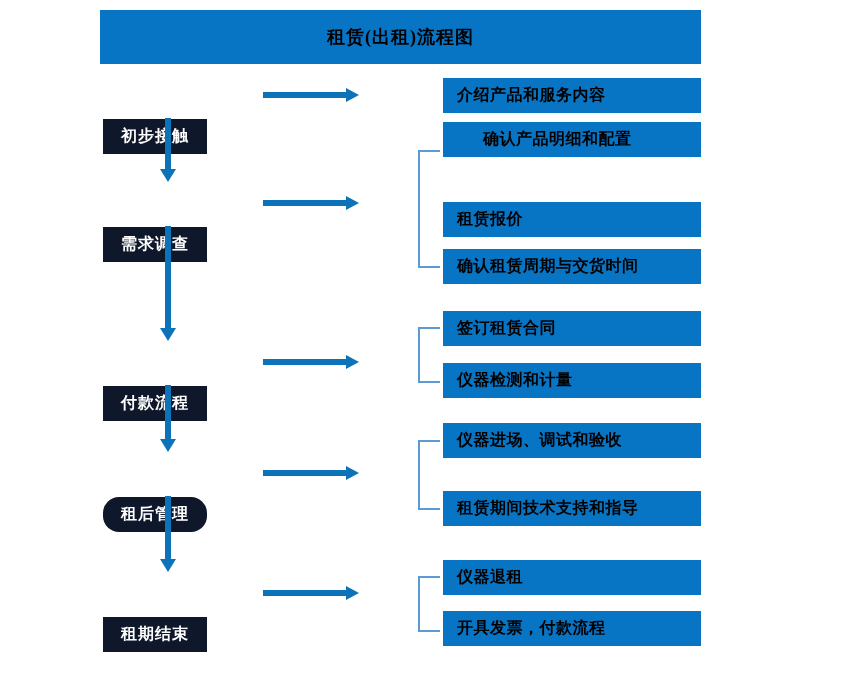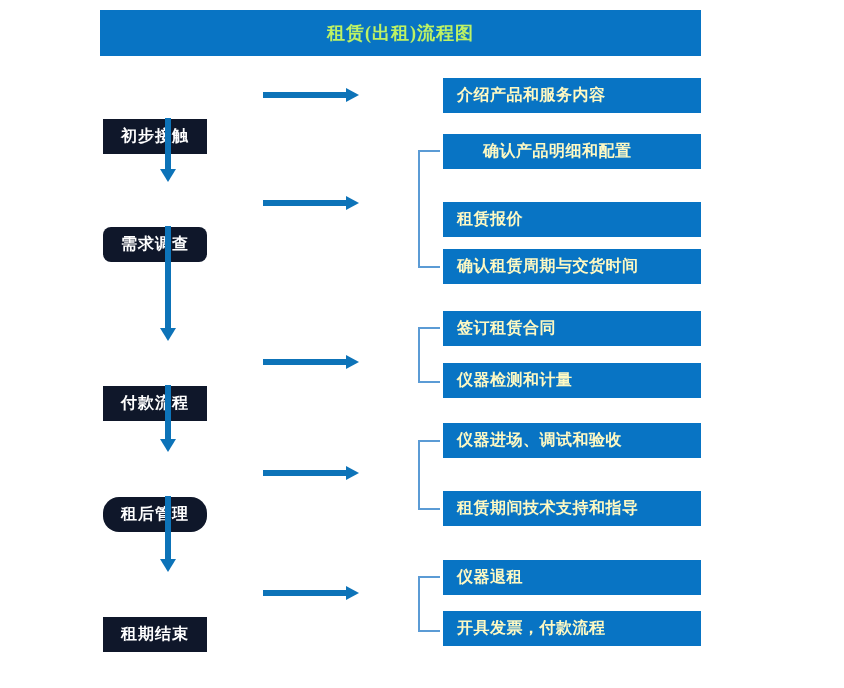--- a/index.html
+++ b/index.html
@@ -19,23 +19,23 @@
     width: 844px;
     height: 688px;
   }
 
   
   .title-bar {
     position: absolute;
     left: 100px;
     top: 10px;
     width: 601px;
-    height: 46px;
+    height: 54px;
     background: #0874C4;
-    color: #bef264;
+    color: #000000;
     font-size: 18px;
     font-weight: bold;
     display: flex;
     align-items: center;
     justify-content: center;
     letter-spacing: 1px;
   }
 
   
   .stage-box {
@@ -54,21 +54,21 @@
     margin-top: 41px;
   }
 
   
   .detail-box {
     position: absolute;
     left: 443px;
     width: 258px;
     height: 35px;
     background: #0874C4;
-    color: #fef9c3;
+    color: #000000;
     font-size: 16px;
     font-weight: bold;
     display: flex;
     align-items: center;
     padding-left: 14px;
     box-sizing: border-box;
     letter-spacing: 0.5px;
   }
 
   
@@ -133,21 +133,21 @@
   }
 </style>
 </head>
 <body>
 
 <div id="flowchart">
 
   <div class="title-bar">租赁(出租)流程图</div>
 
   <div class="stage-box" style="top:78px;">初步接触</div>
-  <div class="stage-box" style="top:186px;border-radius:8px;">需求调查</div>
+  <div class="stage-box" style="top:186px;">需求调查</div>
   <div class="stage-box" style="top:345px;">付款流程</div>
   <div class="stage-box" style="top:456px;border-radius:16px;">租后管理</div>
   <div class="stage-box" style="top:576px;">租期结束</div>
 
   <div class="v-arrow" style="top:118px; height:64px;">
     <div class="shaft" style="height:51px;"></div>
     <div class="head"></div>
   </div>
 
   <div class="v-arrow" style="top:226px; height:115px;">
@@ -186,21 +186,21 @@
     <div class="head"></div>
   </div>
 
   <div class="group-bracket" style="top:150px; height:118px;"></div>
   <div class="group-bracket" style="top:327px; height:56px;"></div>
   <div class="group-bracket" style="top:440px; height:70px;"></div>
   <div class="group-bracket" style="top:576px; height:56px;"></div>
 
   <div class="detail-box" style="top:78px;">介绍产品和服务内容</div>
 
-  <div class="detail-box" style="top:134px;padding-left:40px;">确认产品明细和配置</div>
+  <div class="detail-box" style="top:122px;padding-left:40px;">确认产品明细和配置</div>
   <div class="detail-box" style="top:186px;margin-top:16px;">租赁报价</div>
   <div class="detail-box" style="top:249px;">确认租赁周期与交货时间</div>
 
   <div class="detail-box" style="top:311px;">签订租赁合同</div>
   <div class="detail-box" style="top:363px;">仪器检测和计量</div>
 
   <div class="detail-box" style="top:423px;">仪器进场、调试和验收</div>
   <div class="detail-box" style="top:491px;">租赁期间技术支持和指导</div>
 
   <div class="detail-box" style="top:560px;">仪器退租</div>

